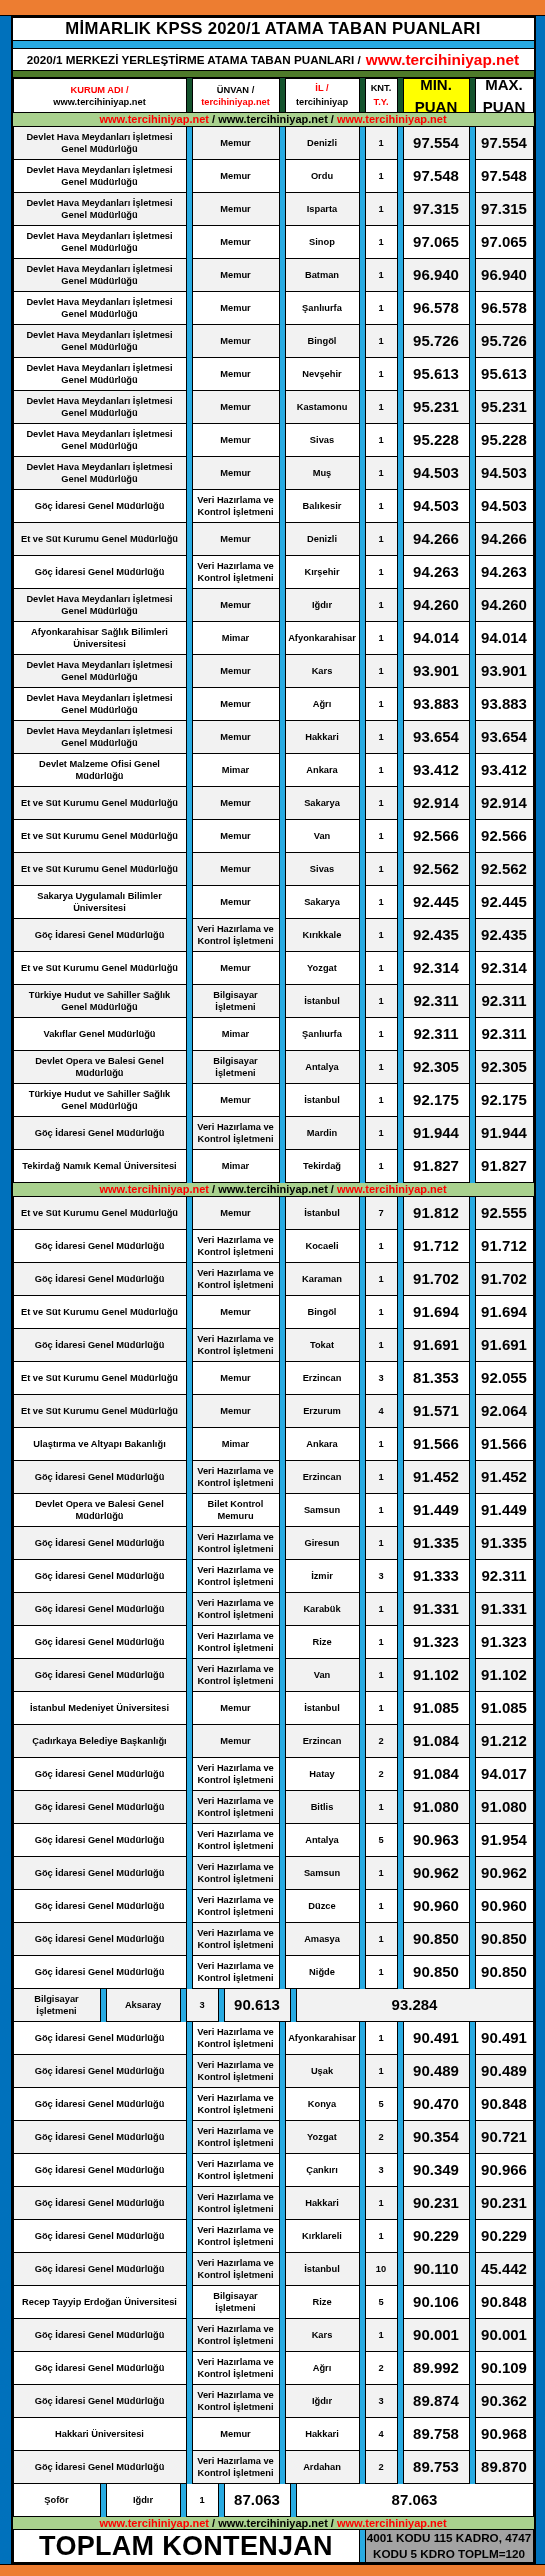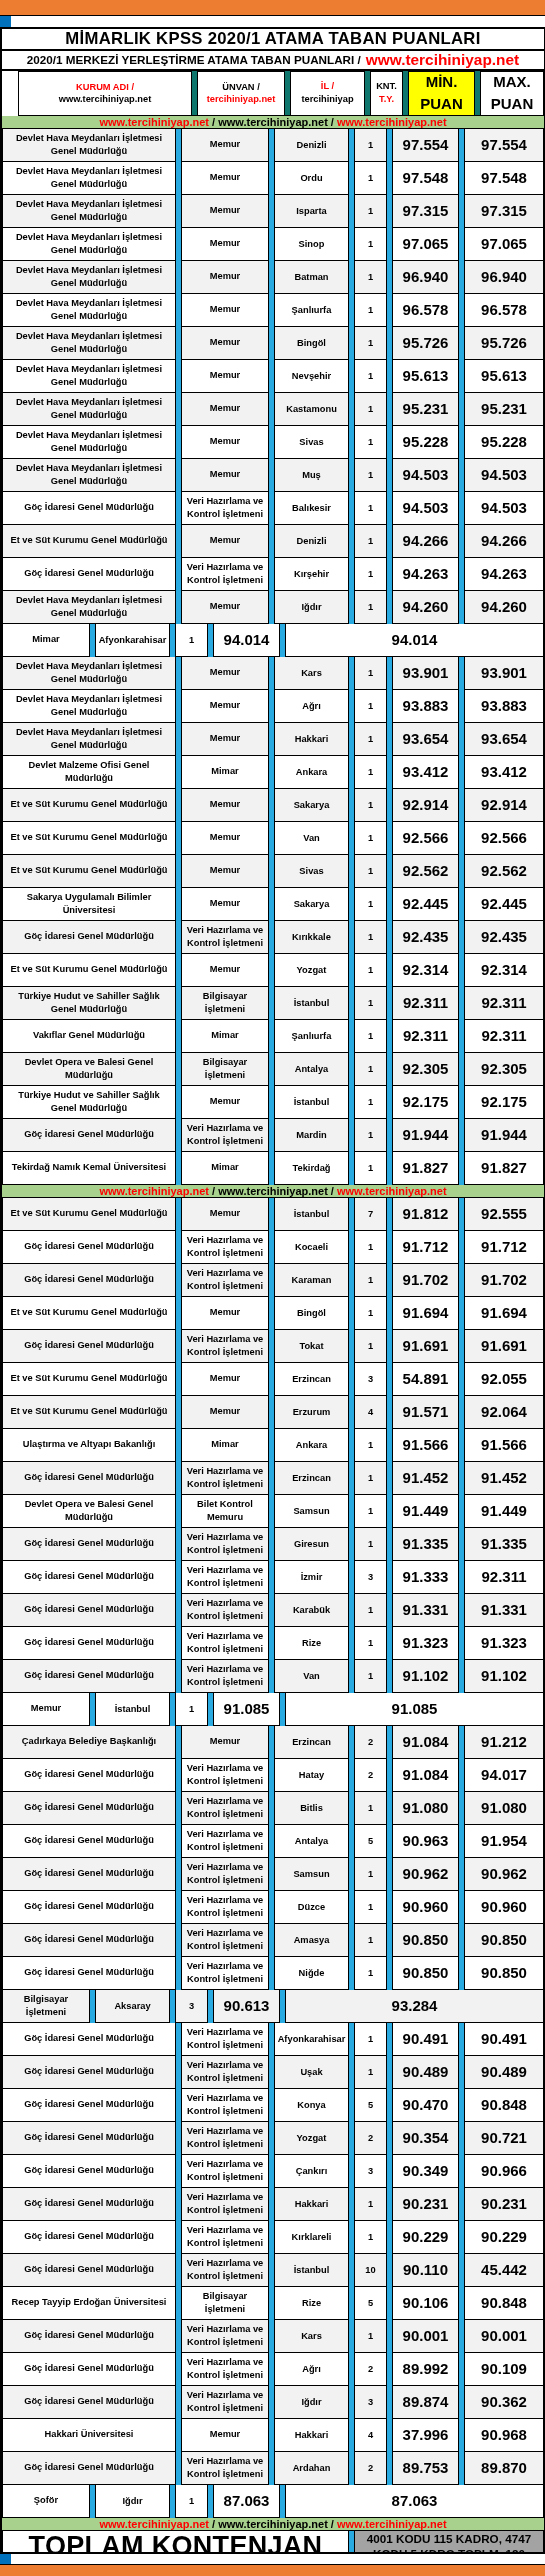--- a/index.html
+++ b/index.html
@@ -5,39 +5,39 @@
   * { box-sizing: border-box; margin: 0; padding: 0; }
   body { background: #fff; }
   .page {
     width: 546px; height: 2576px; position: relative;
     background: #fff; overflow: hidden;
     font-family: "Liberation Sans", sans-serif; font-weight: 700; color: #000;
   }
   .orange-bar { width: 100%; background: #ED7D31; }
   .orange-top { height: 16px; border-bottom: 0.6px solid #000; }
   .orange-bottom { height: 11.7px; border-top: 0.6px solid #000; }
-  .body-area { display: flex; height: 2548px; overflow: hidden; flex-direction: column; }
+  .body-area { display: flex; height: 2548px; overflow: hidden; }
   .side-strip { width: 10.5px; background: #0071BC; flex: 0 0 10.5px; }
   .table-wrap {
     flex: 1; border: 2.5px solid #000; background: #fff;
     display: flex; flex-direction: column; overflow: hidden;
   }
   .title-row { height: 26px; display: flex; align-items: center; justify-content: center;
     font-size: 16.7px; letter-spacing: 0.3px; border-bottom: 1.9px solid #000; background: #fff; }
   .bar { width: 100%; }
   .bar-cyan { height: 8.7px; background: #29ABE2; border-bottom: 1.9px solid #000; }
   .bar-green { height: 7.4px; background: #4E7A2A; border-bottom: 1.9px solid #000; }
   .subtitle-row { height: 25px; display: flex; align-items: center; justify-content: center;
     gap: 5px; font-size: 11.7px; border-bottom: 1.9px solid #000; background: #fff; }
   .subtitle-row .link { color: #FF0000; font-size: 15.4px; }
   .sep-row { height: 15.4px; background: #A9D18E; border-bottom: 1.9px solid #000;
     display: flex; align-items: center; justify-content: center; font-size: 11px; }
   .sep-row .red { color: #FF0000; }
   .sep-row .blk { color: #000; white-space: pre; }
-  .hdr-row { height: 45px; background: #0f766e; display: flex; border-bottom: 1.2px solid #000; margin-left: 16px; }
+  .hdr-row { height: 35px; background: #14532d; display: flex; border-bottom: 1.2px solid #000; }
   .hdr-cell { background: #fff; border: 1.9px solid #000; border-bottom-width: 0;
     display: flex; flex-direction: column; align-items: center; justify-content: center;
     font-size: 12.4px; line-height: 1.45; }
   .hdr-row .hdr-cell { border-bottom: 1.9px solid #000; margin-bottom: -1.2px; }
   .hdr-yellow { background: #FFFF00; }
   .red-t { color: #FF0000; }
   .row { display: flex; background: #29ABE2; height: 33px; }
   .cell { background: #fff; border-left: 1.2px solid #000; border-right: 1.2px solid #000;
     border-bottom: 1.2px solid #000; display: flex; align-items: center; justify-content: center;
     text-align: center; padding: 0 3.1px; }
@@ -243,20 +243,21 @@
   <div class="row">
     <div class="cell c-kurum">Devlet Hava Meydanları İşletmesi Genel Müdürlüğü</div>
     <div class="cell c-unvan">Memur</div>
     <div class="cell c-il">Iğdır</div>
     <div class="cell c-knt">1</div>
     <div class="cell c-min">94.260</div>
     <div class="cell c-max">94.260</div>
   </div>
 
   <div class="row">
+    <div class="cell c-kurum">Afyonkarahisar Sağlık Bilimleri Üniversitesi</div>
     <div class="cell c-unvan">Mimar</div>
     <div class="cell c-il">Afyonkarahisar</div>
     <div class="cell c-knt">1</div>
     <div class="cell c-min">94.014</div>
     <div class="cell c-max">94.014</div>
   </div>
 
   <div class="row">
     <div class="cell c-kurum">Devlet Hava Meydanları İşletmesi Genel Müdürlüğü</div>
     <div class="cell c-unvan">Memur</div>
@@ -454,21 +455,21 @@
     <div class="cell c-knt">1</div>
     <div class="cell c-min">91.691</div>
     <div class="cell c-max">91.691</div>
   </div>
 
   <div class="row">
     <div class="cell c-kurum">Et ve Süt Kurumu Genel Müdürlüğü</div>
     <div class="cell c-unvan">Memur</div>
     <div class="cell c-il">Erzincan</div>
     <div class="cell c-knt">3</div>
-    <div class="cell c-min">54.891</div>
+    <div class="cell c-min">81.353</div>
     <div class="cell c-max">92.055</div>
   </div>
 
   <div class="row">
     <div class="cell c-kurum">Et ve Süt Kurumu Genel Müdürlüğü</div>
     <div class="cell c-unvan">Memur</div>
     <div class="cell c-il">Erzurum</div>
     <div class="cell c-knt">4</div>
     <div class="cell c-min">91.571</div>
     <div class="cell c-max">92.064</div>
@@ -540,20 +541,21 @@
   <div class="row">
     <div class="cell c-kurum">Göç İdaresi Genel Müdürlüğü</div>
     <div class="cell c-unvan">Veri Hazırlama ve Kontrol İşletmeni</div>
     <div class="cell c-il">Van</div>
     <div class="cell c-knt">1</div>
     <div class="cell c-min">91.102</div>
     <div class="cell c-max">91.102</div>
   </div>
 
   <div class="row">
+    <div class="cell c-kurum">İstanbul Medeniyet Üniversitesi</div>
     <div class="cell c-unvan">Memur</div>
     <div class="cell c-il">İstanbul</div>
     <div class="cell c-knt">1</div>
     <div class="cell c-min">91.085</div>
     <div class="cell c-max">91.085</div>
   </div>
 
   <div class="row">
     <div class="cell c-kurum">Çadırkaya Belediye Başkanlığı</div>
     <div class="cell c-unvan">Memur</div>
@@ -740,21 +742,21 @@
     <div class="cell c-knt">3</div>
     <div class="cell c-min">89.874</div>
     <div class="cell c-max">90.362</div>
   </div>
 
   <div class="row">
     <div class="cell c-kurum">Hakkari Üniversitesi</div>
     <div class="cell c-unvan">Memur</div>
     <div class="cell c-il">Hakkari</div>
     <div class="cell c-knt">4</div>
-    <div class="cell c-min">37.996</div>
+    <div class="cell c-min">89.758</div>
     <div class="cell c-max">90.968</div>
   </div>
 
   <div class="row">
     <div class="cell c-kurum">Göç İdaresi Genel Müdürlüğü</div>
     <div class="cell c-unvan">Veri Hazırlama ve Kontrol İşletmeni</div>
     <div class="cell c-il">Ardahan</div>
     <div class="cell c-knt">2</div>
     <div class="cell c-min">89.753</div>
     <div class="cell c-max">89.870</div>

